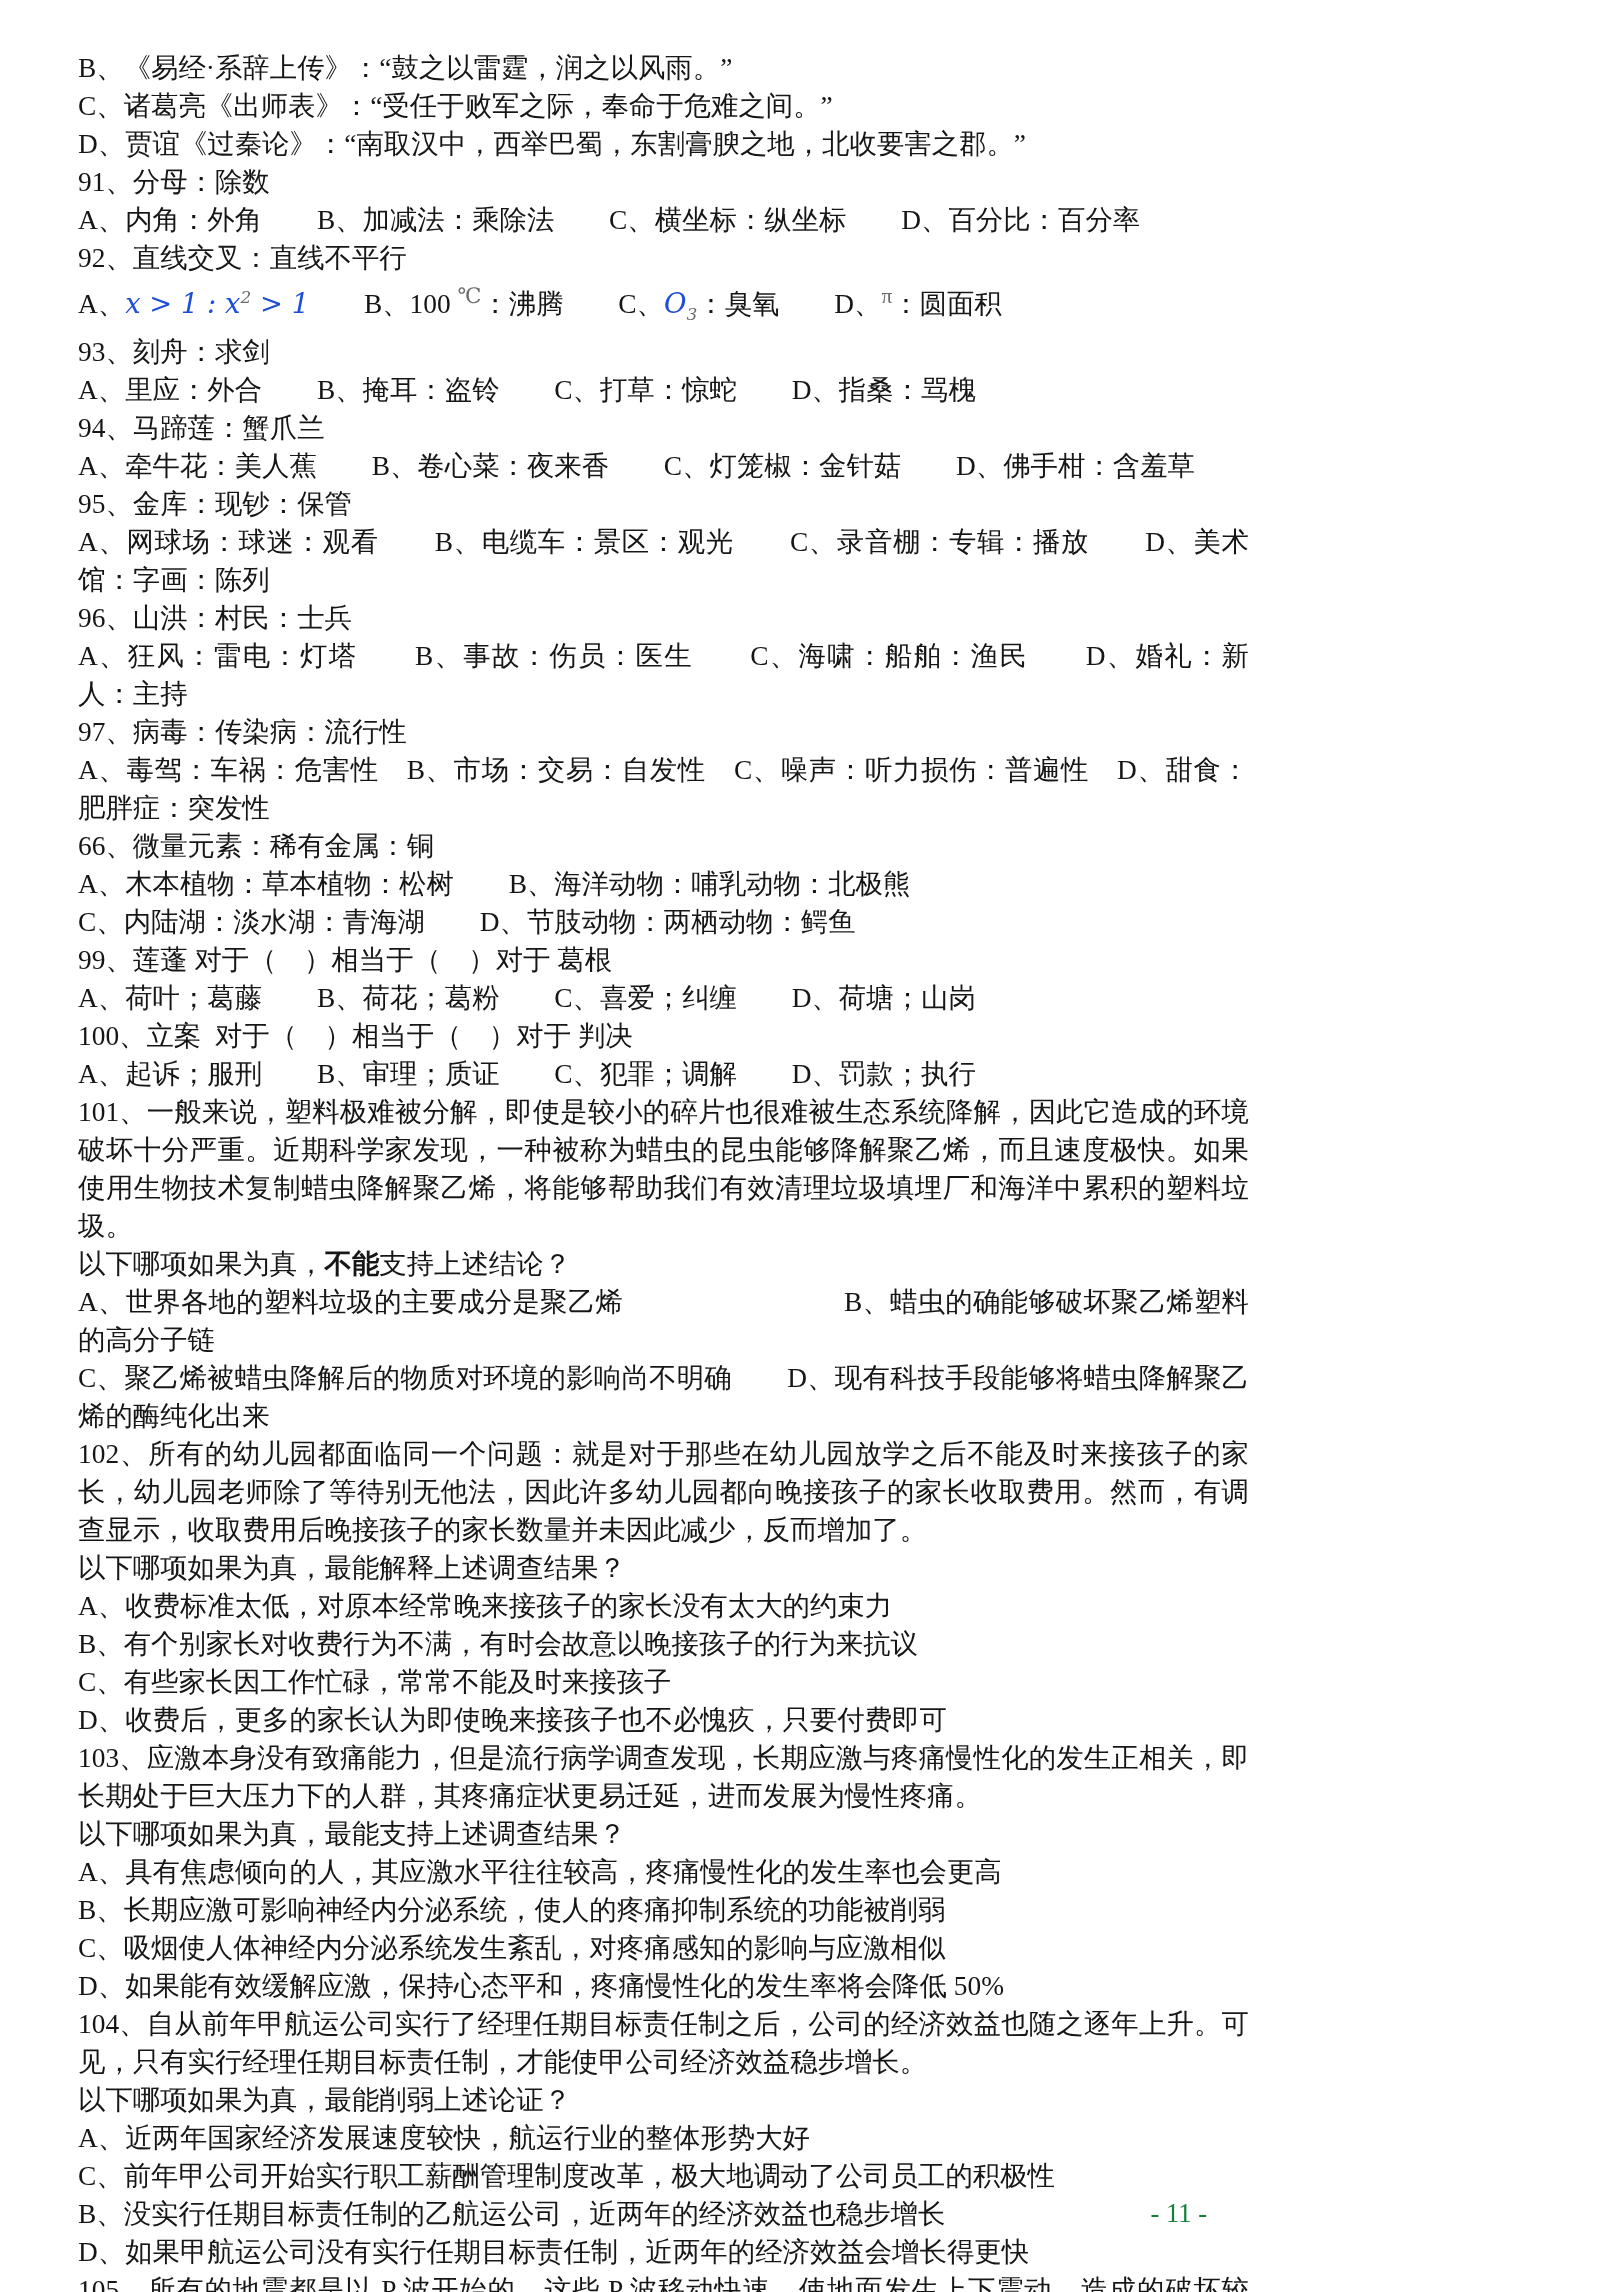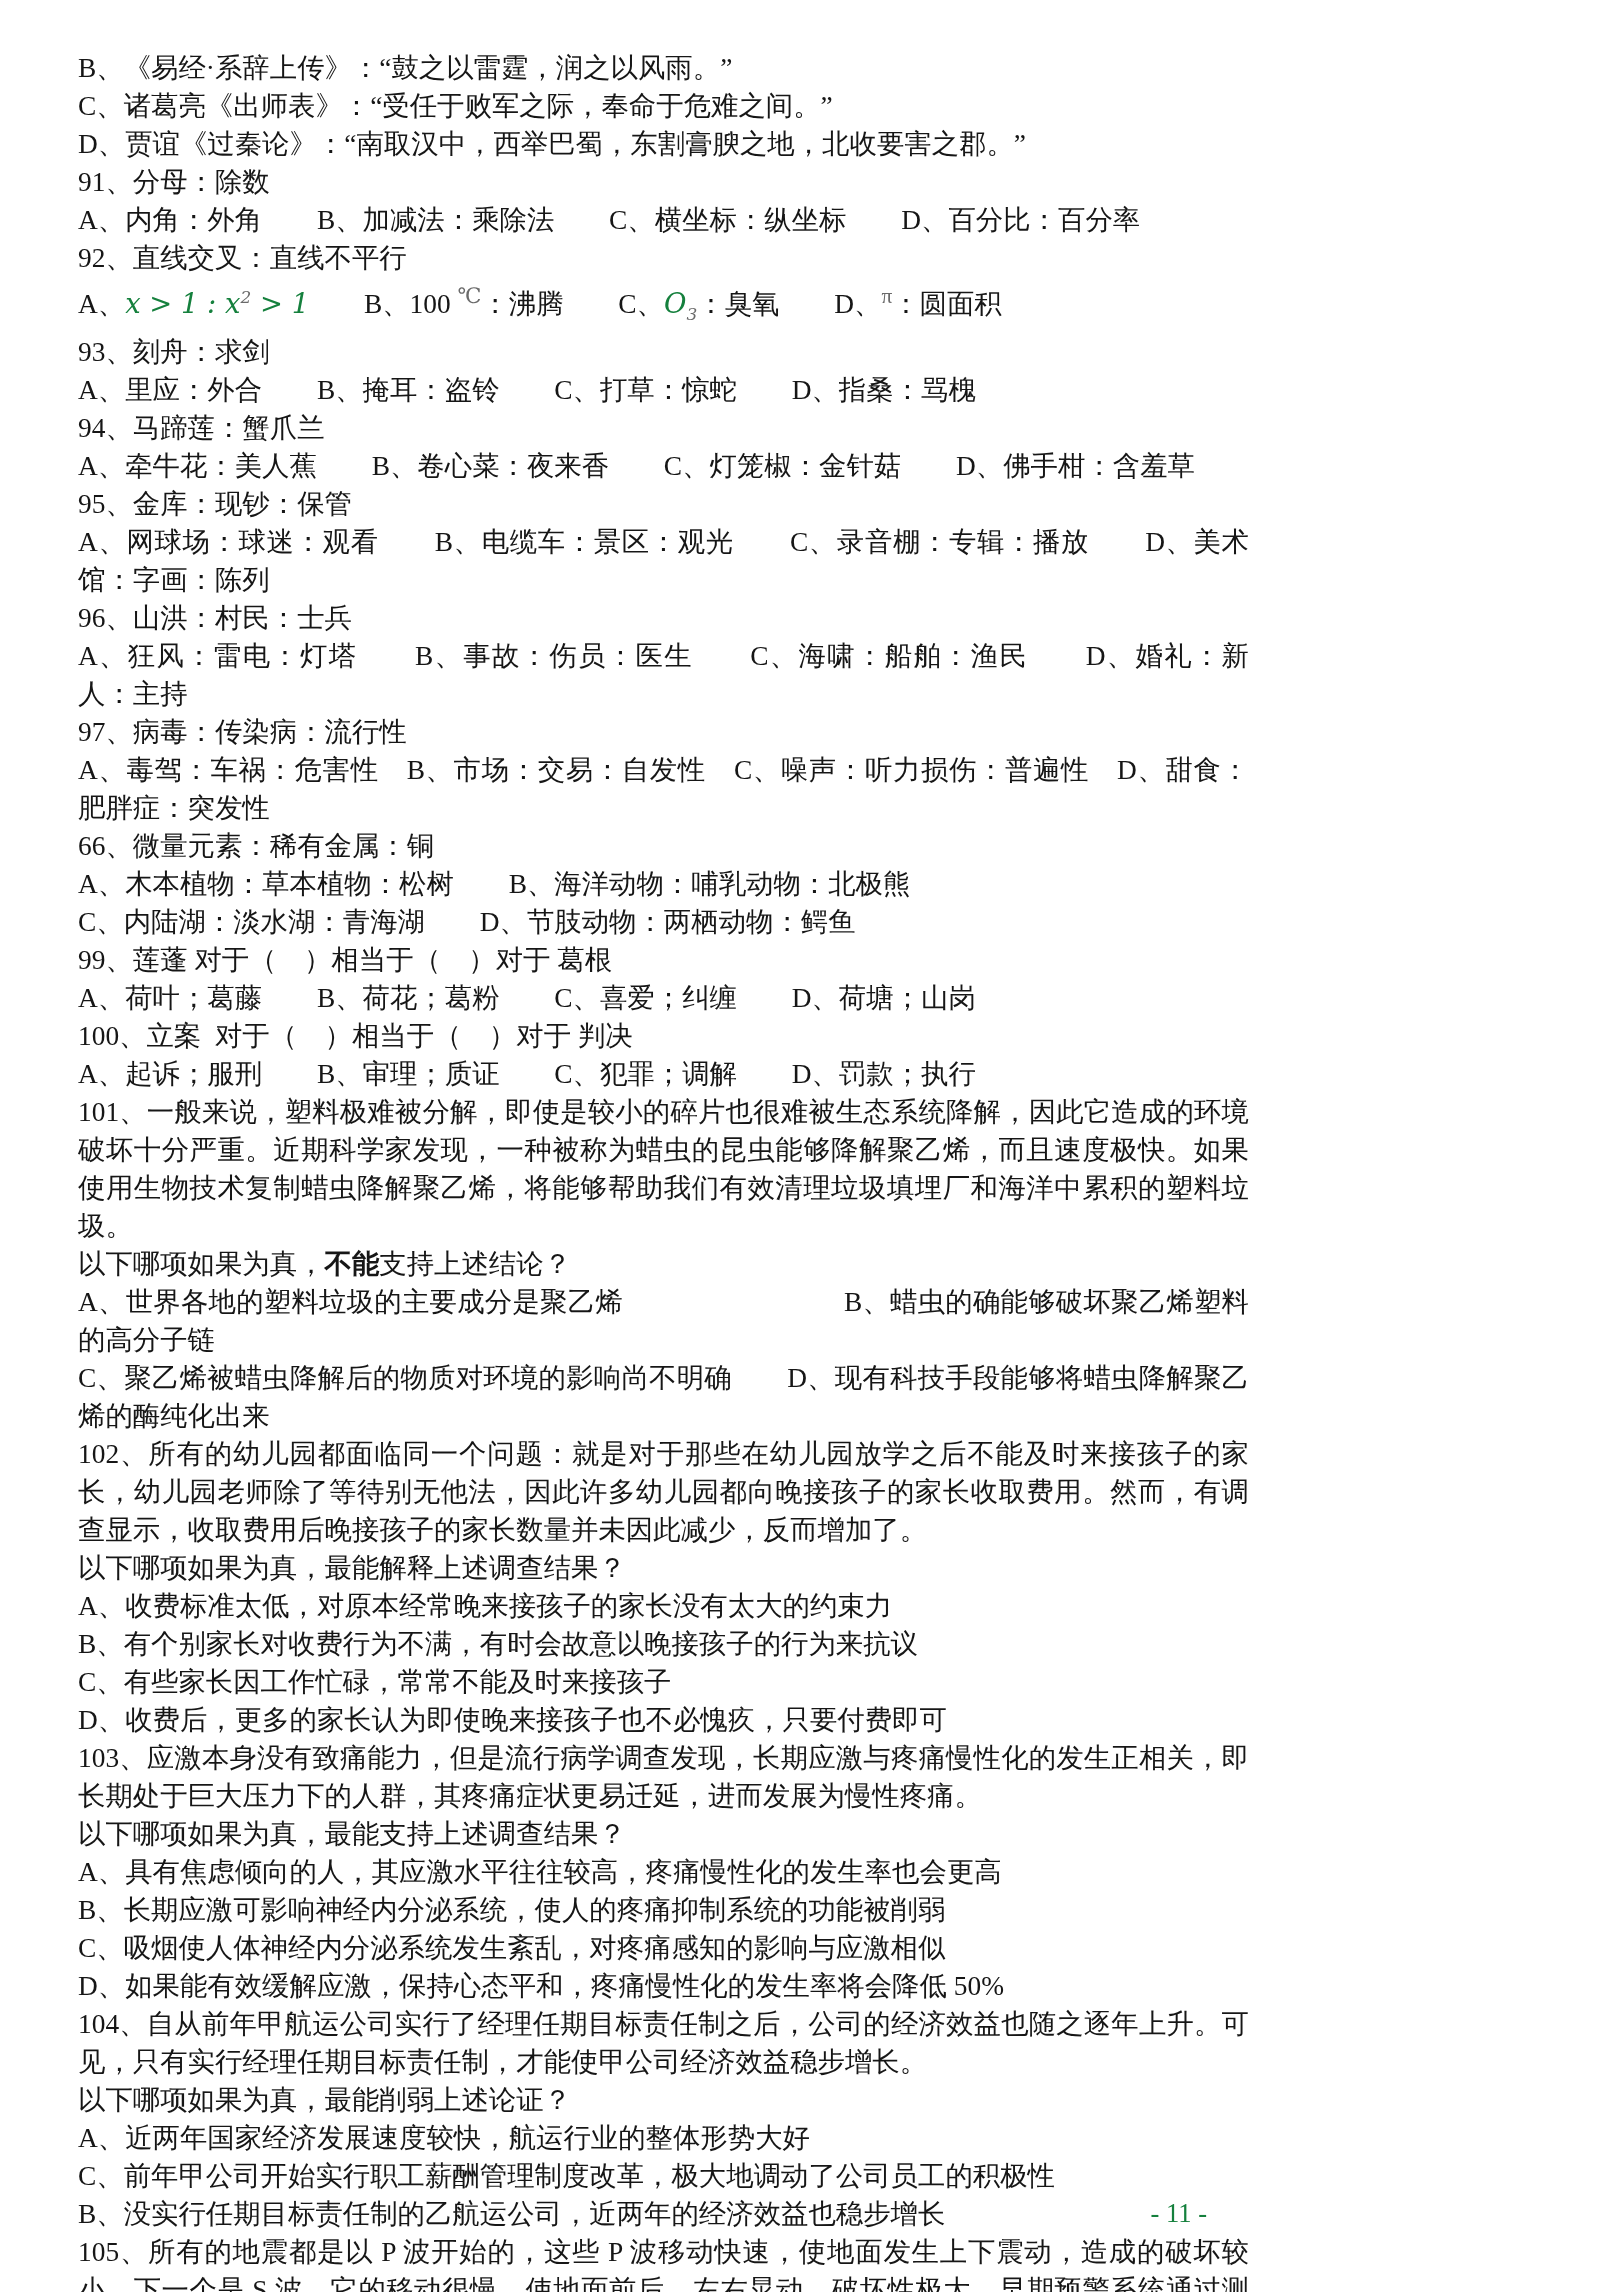--- a/index.html
+++ b/index.html
@@ -25,21 +25,21 @@
     text-align: justify;
     word-break: break-all;
     white-space: pre-wrap;
   }
   
   .sg-n  { }
   .sg-b  { font-weight: bold; }
   .sg-m  {
     font-family: "DejaVu Serif", "Liberation Serif", serif;
     font-style: italic;
-    color: #15803d;
+    color: #1d4ed8;
   }
   .sg-msup {
     font-family: "DejaVu Serif", "Liberation Serif", serif;
     font-style: italic;
     color: #6a6a6a;
     font-size: 0.62em;
     vertical-align: super;
   }
   .sg-msub {
     font-family: "DejaVu Serif", "Liberation Serif", serif;
@@ -106,18 +106,19 @@
       <p class="line"><span class="sg-n">以下哪项如果为真，最能支持上述调查结果？</span></p>
       <p class="line"><span class="sg-n">A、具有焦虑倾向的人，其应激水平往往较高，疼痛慢性化的发生率也会更高</span></p>
       <p class="line"><span class="sg-n">B、长期应激可影响神经内分泌系统，使人的疼痛抑制系统的功能被削弱</span></p>
       <p class="line"><span class="sg-n">C、吸烟使人体神经内分泌系统发生紊乱，对疼痛感知的影响与应激相似</span></p>
       <p class="line"><span class="sg-n">D、如果能有效缓解应激，保持心态平和，疼痛慢性化的发生率将会降低 50%</span></p>
       <p class="line"><span class="sg-n">104、自从前年甲航运公司实行了经理任期目标责任制之后，公司的经济效益也随之逐年上升。可见，只有实行经理任期目标责任制，才能使甲公司经济效益稳步增长。</span></p>
       <p class="line"><span class="sg-n">以下哪项如果为真，最能削弱上述论证？</span></p>
       <p class="line"><span class="sg-n">A、近两年国家经济发展速度较快，航运行业的整体形势大好</span></p>
       <p class="line"><span class="sg-n">C、前年甲公司开始实行职工薪酬管理制度改革，极大地调动了公司员工的积极性</span></p>
       <p class="line"><span class="sg-n">B、没实行任期目标责任制的乙航运公司，近两年的经济效益也稳步增长</span></p>
+      <p class="line"><span class="sg-n">D、如果甲航运公司没有实行任期目标责任制，近两年的经济效益会增长得更快</span></p>
       <p class="line"><span class="sg-n">105、所有的地震都是以 P 波开始的，这些 P 波移动快速，使地面发生上下震动，造成的破坏较小。下一个是 S 波，它的移动很慢，使地面前后、左右晃动，破坏性极大。早期预警系统通过测量 P 波沿地面移动的情况，来预测 S 波所造成的影响，然后发出警报。然而，从事此类系统工作的科学家们发现，事实上人们并没有多少时间为大地震做好准备。</span></p>
       <p class="line"><span class="sg-n">要得到上述结论，需要补充的最重要前提是：</span></p>
     </div>
   <div class="footer">- 11 -</div>
 </div>
 
 
 </body></html>

